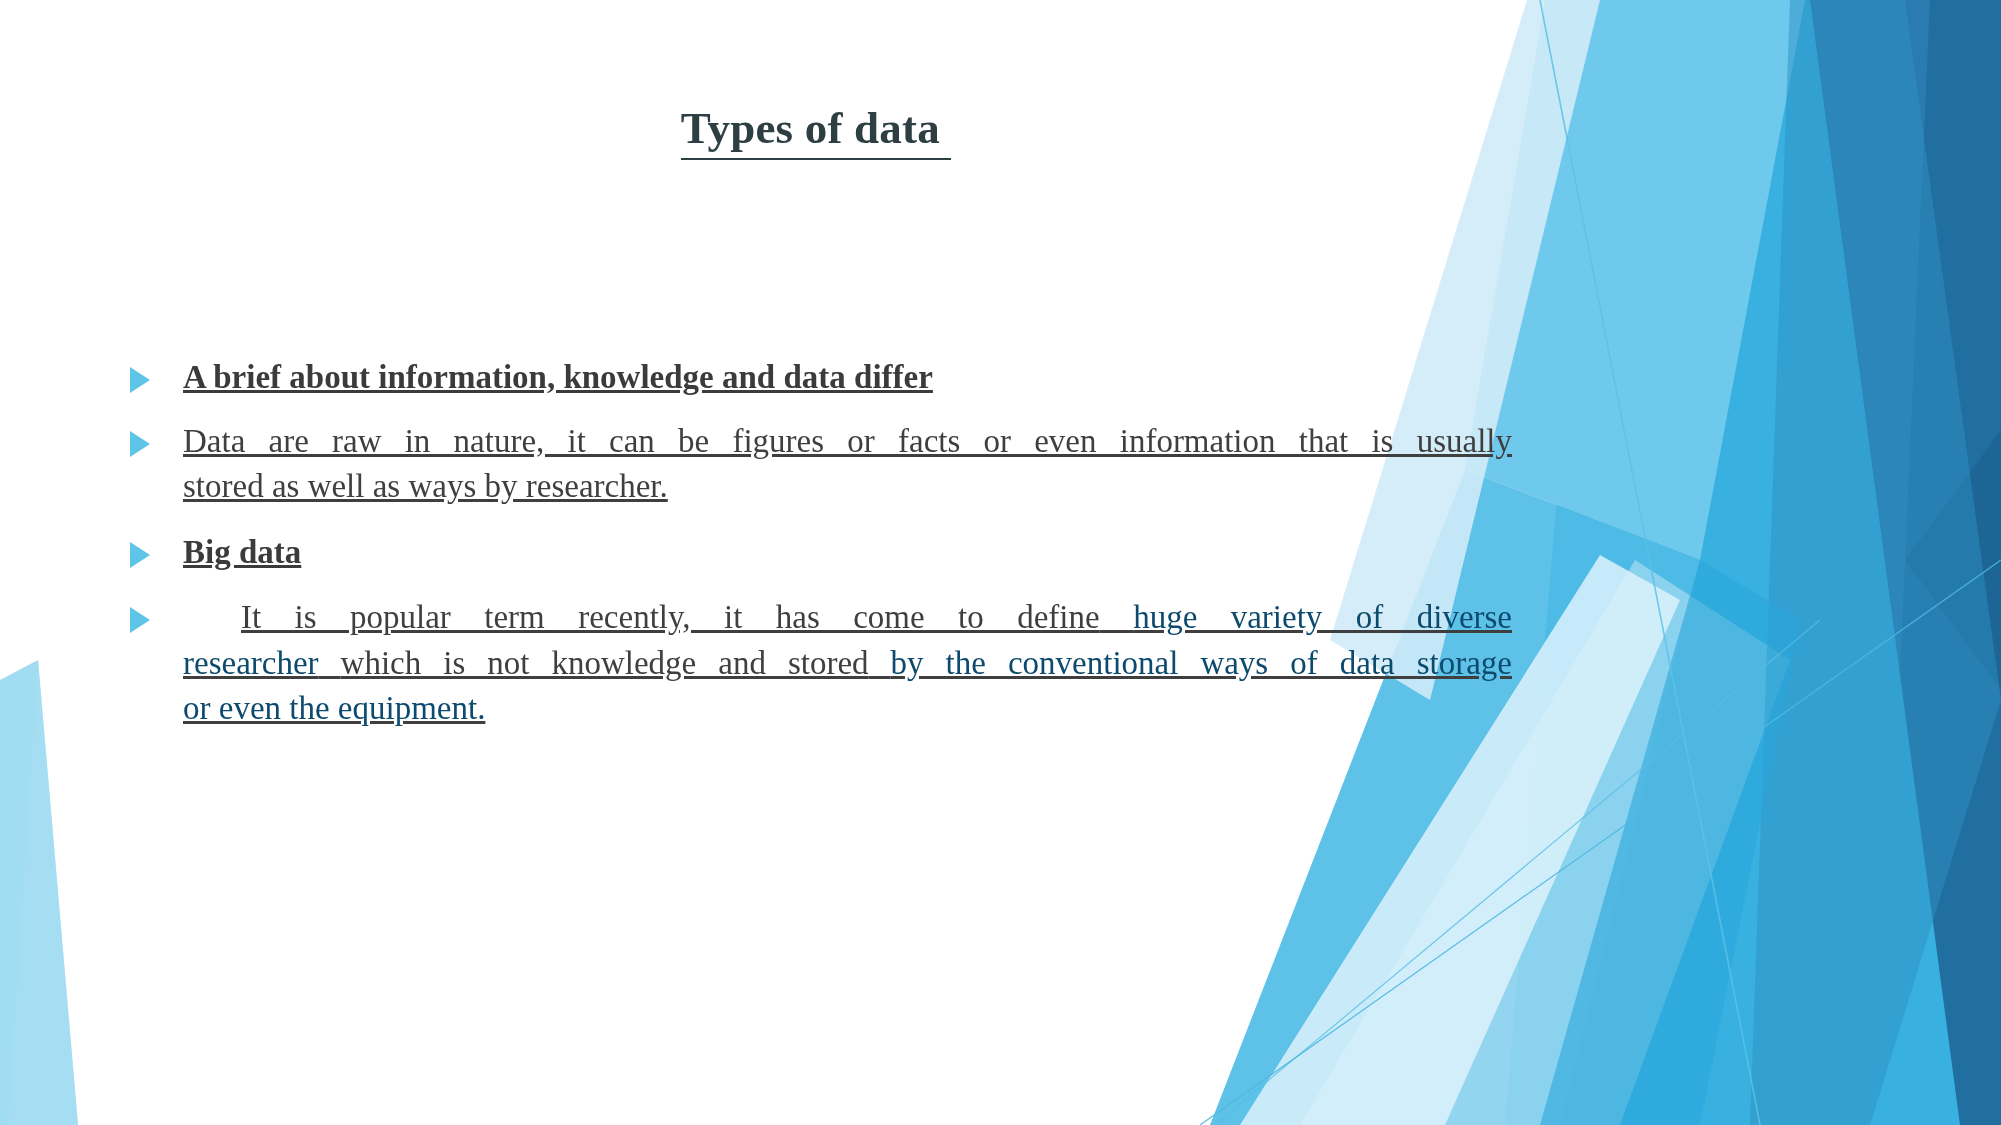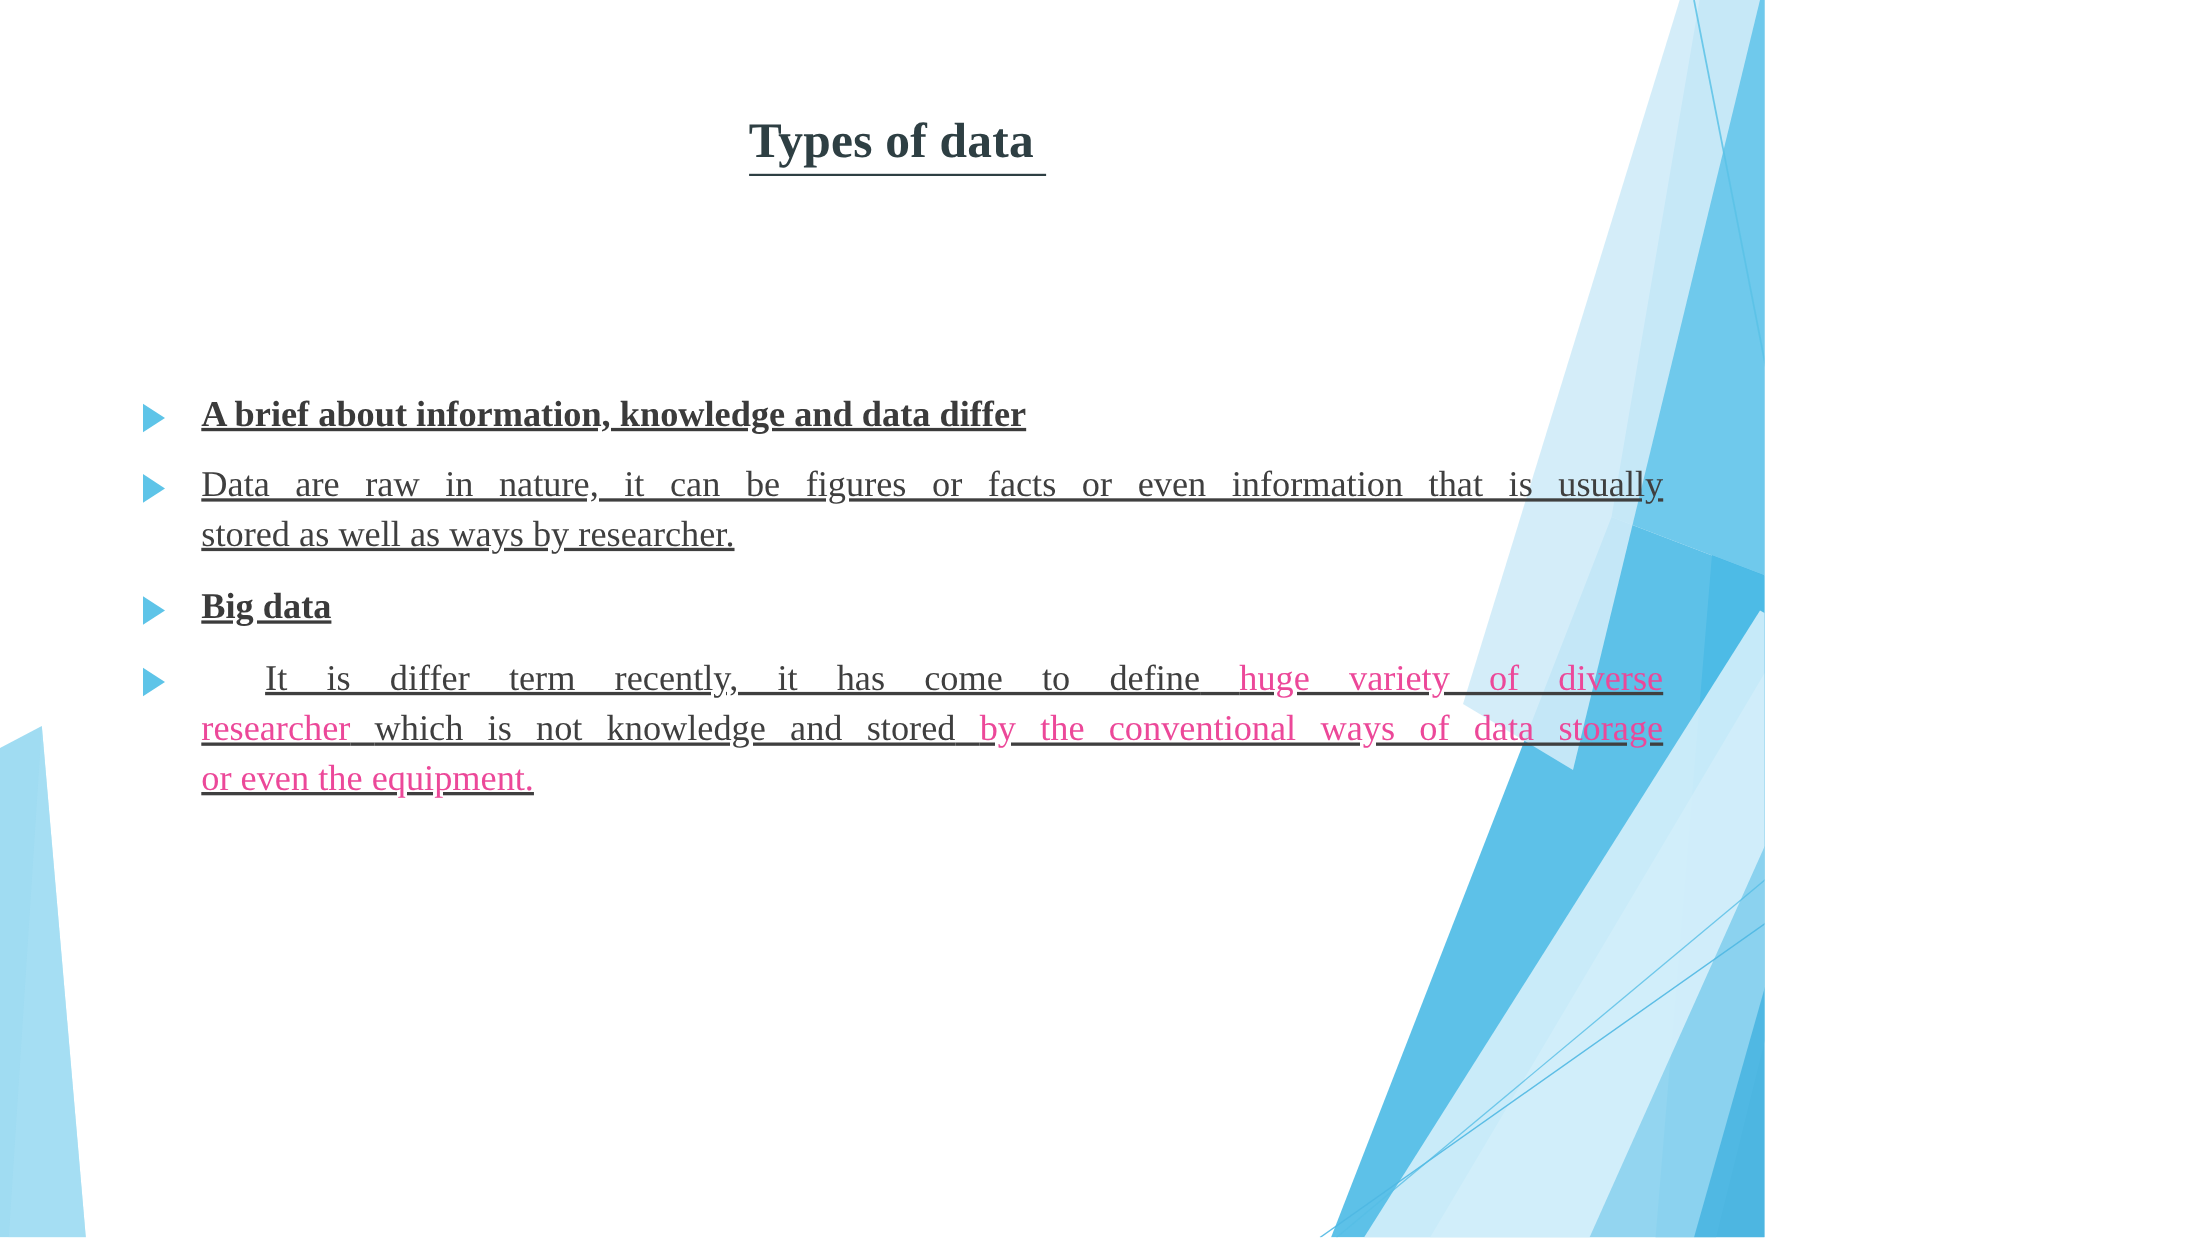--- a/index.html
+++ b/index.html
@@ -7,21 +7,21 @@
     margin: 0;
     padding: 0;
     background: #ffffff;
   }
   body {
     font-family: "Liberation Serif", "DejaVu Serif", serif;
   }
 
   .slide {
     position: relative;
-    width: 1604px;
+    width: 2001px;
     height: 1125px;
     background: #ffffff;
     overflow: hidden;
   }
 
   
   .bg-art {
     position: absolute;
     inset: 0;
     width: 2001px;
@@ -91,21 +91,21 @@
   .bullet-text.bold {
     font-weight: bold;
     color: #3b3b3b;
     text-align: left;
   }
   .bullet-text .indent {
     display: inline-block;
     width: 58px;
   }
   .red {
-    color: #ec4899;
+    color: #0c4a6e;
   }
   
   .justify-all {
     text-align: justify;
   }
   .gap-1 { height: 18px; }
   .gap-2 { height: 20px; }
   .gap-3 { height: 20px; }
 </style>
 </head>
@@ -176,21 +176,21 @@
       <div class="bullet-text bold">Big data</div>
     </div>
 
     <div class="gap-3"></div>
 
     <div class="bullet-row">
       <span class="bullet-marker"></span>
       <div class="bullet-text">
 
         <div class="justify-all" style="text-align-last: justify;">
-          <span class="indent"></span><span>It is differ term recently, it has come to define</span><span>&nbsp;</span><span class="red">huge variety of diverse</span>
+          <span class="indent"></span><span>It is popular term recently, it has come to define</span><span>&nbsp;</span><span class="red">huge variety of diverse</span>
         </div>
 
         <div class="justify-all" style="text-align-last: justify;">
           <span class="red">researcher</span><span>&nbsp;</span><span>which is not knowledge and stored</span><span>&nbsp;</span><span class="red">by the conventional ways of data storage</span>
         </div>
 
         <div>
           <span class="red">or even the equipment.</span>
         </div>
 

